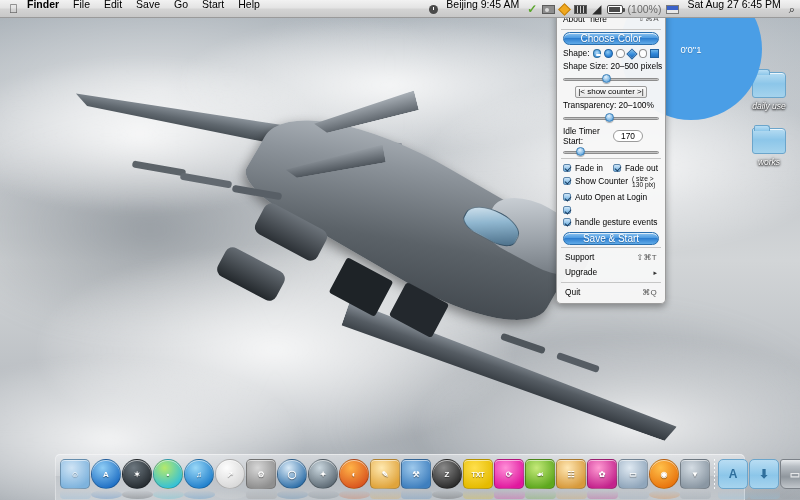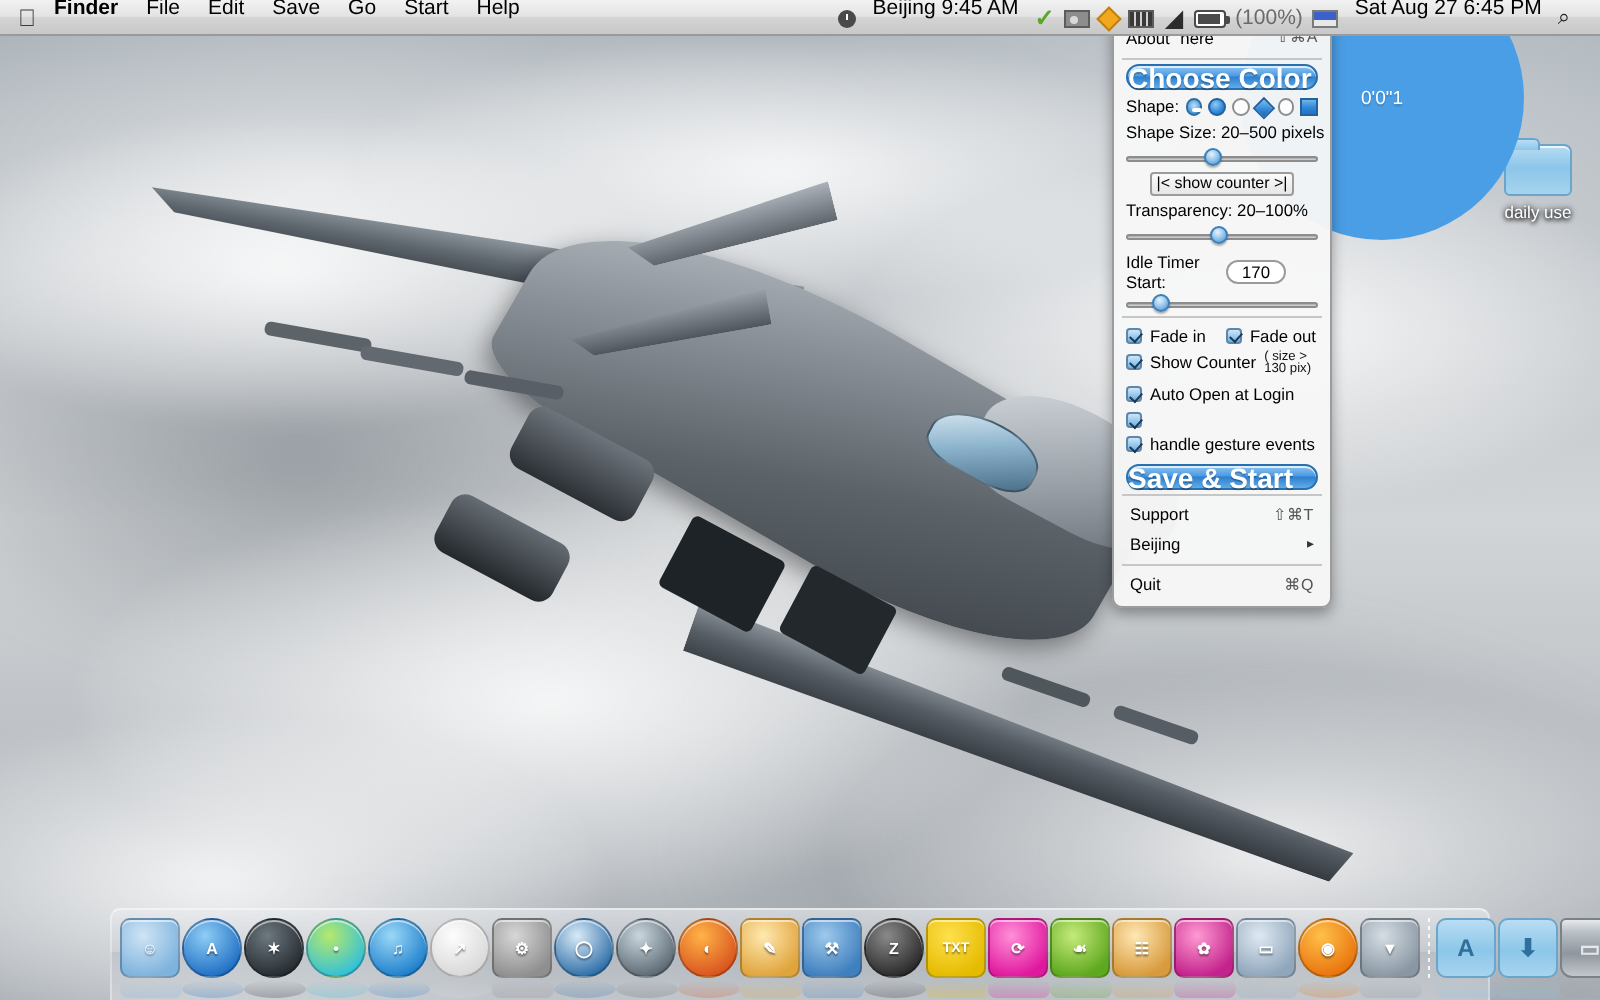--- a/index.html
+++ b/index.html
@@ -39,21 +39,21 @@
     position:absolute; top:0; left:0; width:800px; height:18px;
     background: linear-gradient(180deg,#f2f2f2 0%,#e3e3e3 48%,#d4d4d4 52%,#c8c8c8 100%);
     border-bottom:1px solid #9a9a9a;
     display:flex; align-items:center; font-size:10.5px; color:#000;
     z-index:40;
   }
   .mb-left { display:flex; align-items:center; padding-left:7px; gap:0px; }
   .mb-item { padding:0 7px; line-height:18px; height:28px; white-space:nowrap; }
   .mb-item.bold { font-weight:bold; }
   .apple-logo { width:13px; text-align:center; font-size:12px; line-height:18px; color:#3b3b3b; }
-  .mb-right { position:absolute; right:15px; top:0; height:18px; display:flex; align-items:center; gap:5px; font-size:10.5px; }
+  .mb-right { position:absolute; right:5px; top:0; height:18px; display:flex; align-items:center; gap:5px; font-size:10.5px; }
   .mb-right .mb-item { padding:0 3px; }
   .sicon { display:inline-block; line-height:18px; height:18px; font-size:11px; }
   .batt {
     width:16px; height:9px; border:1px solid #4a4a4a; border-radius:2px;
     position:relative; background:#fff; display:inline-block;
   }
   .batt:after { content:""; position:absolute; right:-3px; top:2px; width:2px; height:4px; background:#4a4a4a; border-radius:0 1px 1px 0;}
   .batt i { position:absolute; left:1px; top:1px; bottom:1px; width:11px; background:#4a4a4a; display:block; }
   .pct { color:#6a6a6a; }
   .flagico { width:13px; height:9px; background:linear-gradient(180deg,#3b62c9 0%,#3b62c9 55%,#e8e8e8 55%,#e8e8e8 100%); border:1px solid #7a7a7a; display:inline-block; }
@@ -75,22 +75,22 @@
     border-radius:0 0 5px 5px;
     box-shadow: 0 3px 7px rgba(0,0,0,.35);
     font-size:8.4px; color:#000; z-index:35;
     padding-bottom:3px;
   }
   .hm-row { display:flex; align-items:center; justify-content:space-between; padding:2px 6px; line-height:10px; }
   .hm-about { padding-top:3px; padding-bottom:3px; }
   .hm-shortcut { color:#555; font-size:8px; letter-spacing:.3px; white-space:nowrap; }
   .hm-sep { height:1px; background:#c6c6c6; margin:2px 4px; }
   .aqua-btn {
-    display:block; margin:2px 6px; height:13px; line-height:12px; 
-    border-radius:7px; font-size:14px; color:#fff; font-weight:bold;
+    display:block; margin:2px 6px; height:13px; line-height:12px; text-align:center;
+    border-radius:7px; font-size:10px; color:#fff; font-weight:normal;
     background: linear-gradient(180deg,#8fc4ef 0%,#4b9ae2 45%,#2e7fd0 50%,#61abe8 100%);
     border:1px solid #2a6fae;
     box-shadow: inset 0 1px 0 rgba(255,255,255,.7);
     text-shadow: 0 1px 0 rgba(0,0,0,.25);
   }
   .lbl-row { padding:1px 6px; line-height:11px; white-space:nowrap; }
   .shapes { display:flex; align-items:center; gap:3px; }
   .shp { width:9px; height:9px; display:inline-block; }
   .shp.radio { border-radius:50%; background:radial-gradient(circle at 50% 40%,#bfe0f8,#5aa5e2 60%,#2b77bd); border:1px solid #2e6f9e; position:relative; }
   .shp.radio:after { content:""; position:absolute; left:2px; top:3.5px; width:5px; height:2px; background:#fff; border-radius:1px;}
@@ -151,20 +151,21 @@
     box-shadow: inset 0 1px 0 rgba(255,255,255,.75);
   }
   .folder:before {
     content:""; position:absolute; left:1px; top:-4px; width:14px; height:5px;
     background:linear-gradient(180deg,#b9deF4,#8cc6e9); border:1px solid #6ba5cb; border-bottom:none;
     border-radius:2px 3px 0 0;
   }
   .desk-label {
     margin-top:3px; font-size:8.5px; color:#fff;
     text-shadow: 0 0 3px rgba(0,0,0,.95), 0 1px 2px rgba(0,0,0,.9);
+    font-style: italic;
   }
 
   
   #dock {
     position:absolute; left:55px; bottom:0; width:690px; height:46px; z-index:25;
     background: linear-gradient(180deg, rgba(233,235,238,.62) 0%, rgba(205,209,214,.58) 46%, rgba(186,191,197,.62) 47%, rgba(214,218,222,.55) 100%);
     border-top:1px solid rgba(255,255,255,.6);
     border-left:1px solid rgba(255,255,255,.35);
     border-right:1px solid rgba(255,255,255,.35);
     border-radius:5px 5px 0 0;
@@ -280,20 +281,24 @@
   </div>
 
   <div id="overlay-circle" style="background: rgb(74, 158, 230);">
     <span>0'0"1</span>
   </div>
 
   <div class="desk-icon" style="left:740px;top:72px;">
     <div class="folder"></div>
     <div class="desk-label">daily use</div>
   </div>
+  <div class="desk-icon" style="left:740px;top:128px;">
+    <div class="folder"></div>
+    <div class="desk-label">works</div>
+  </div>
 
   <div id="here-menu">
 
     <div class="hm-row hm-about">
       <span>About "here"</span>
       <span class="hm-shortcut">⇧⌘A</span>
     </div>
     <div class="hm-sep"></div>
 
     <div class="aqua-btn">Choose Color</div>
@@ -367,21 +372,21 @@
 
     <div class="aqua-btn" style="margin-top:3px;">Save &amp; Start</div>
 
     <div class="hm-sep"></div>
 
     <div class="menu-item">
       <span>Support</span>
       <span class="hm-shortcut">⇧⌘T</span>
     </div>
     <div class="menu-item">
-      <span>Beijing</span>
+      <span>Upgrade</span>
       <span class="submenu-arrow">▸</span>
     </div>
     <div class="hm-sep"></div>
     <div class="menu-item">
       <span>Quit</span>
       <span class="hm-shortcut">⌘Q</span>
     </div>
   </div>
 
   <div id="dock">

